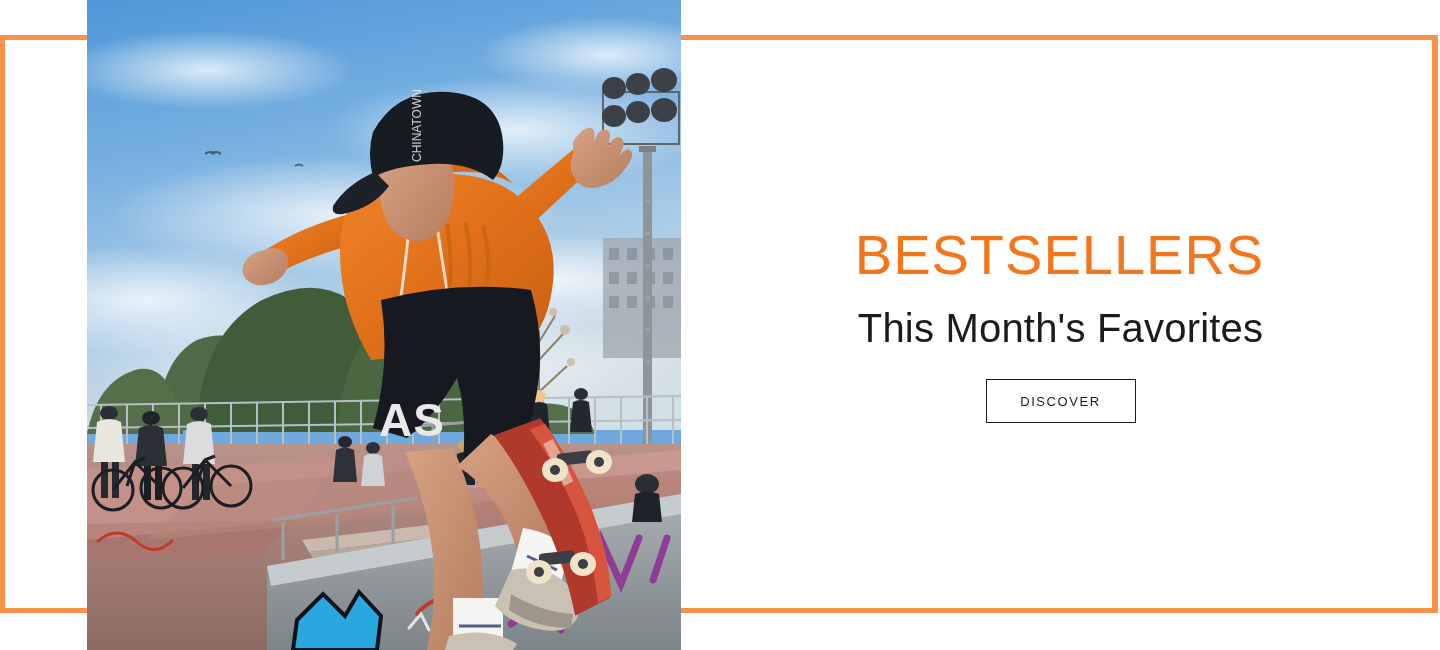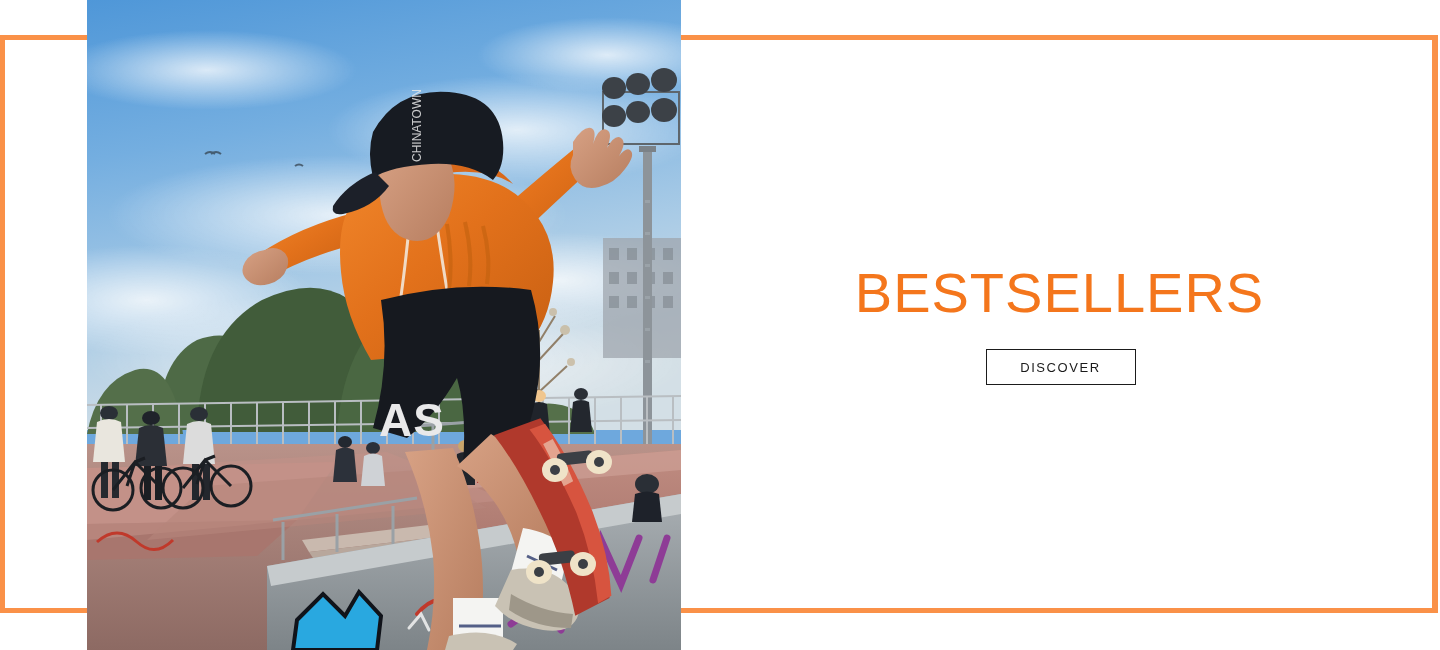--- a/index.html
+++ b/index.html
@@ -67,21 +67,21 @@
     line-height:1.15;
     color:#1b1b1b;
     white-space:nowrap;
   }
   .cta{
     margin-top:28px;
     display:inline-flex;
     align-items:center;
     justify-content:center;
     min-width:150px;
-    height:36px;
+    height:44px;
     padding:0 18px;
     background:#ffffff;
     border:1px solid #1b1b1b;
     color:#1b1b1b;
     font-size:13px;
     font-weight:400;
     letter-spacing:1.6px;
     cursor:pointer;
     text-decoration:none;
   }
@@ -430,16 +430,17 @@
 
       <g stroke="#2f3a45" stroke-width="2" fill="none" opacity=".7">
         <path d="M118 154 q5 -4 10 0 M124 154 q5 -4 10 0"></path>
         <path d="M208 166 q4 -3 8 0"></path>
       </g>
     </svg>
   </div>
 
   <div class="content">
     <div class="heading">BESTSELLERS</div>
+    <div class="subheading">This Month's Favorites</div>
     <a class="cta" href="#">DISCOVER</a>
   </div>
 
 </div>
 
 </body></html>

